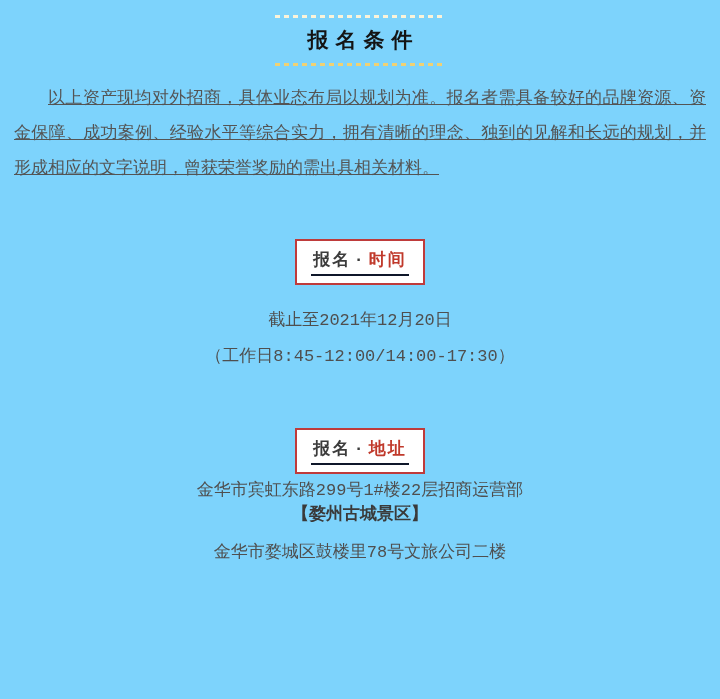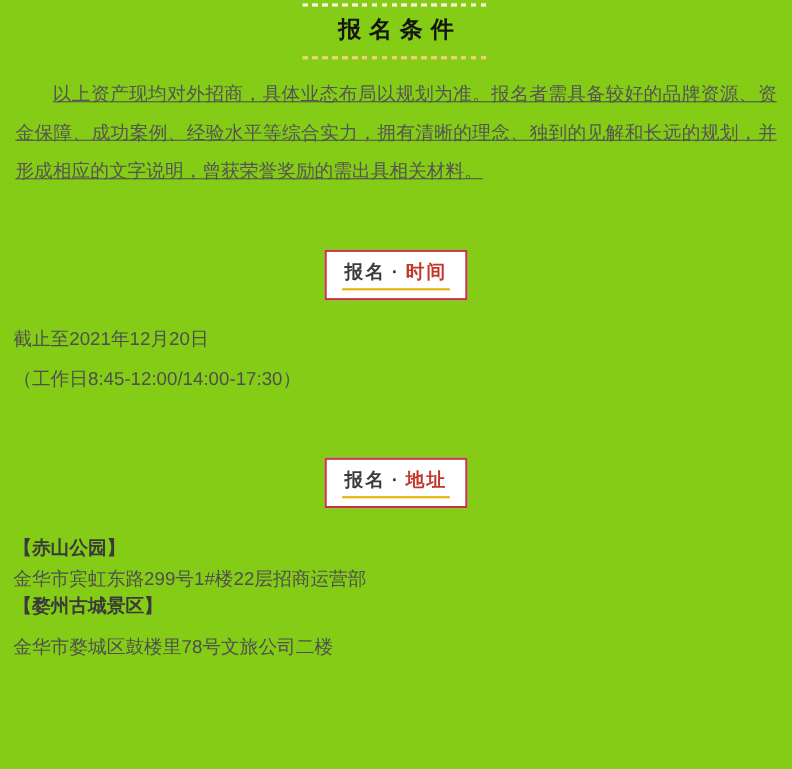--- a/index.html
+++ b/index.html
@@ -2,23 +2,23 @@
 <html><head>
 <meta charset="utf-8">
 <style>
   html, body { margin: 0; padding: 0; background: #ffffff; }
   body { font-family: "Liberation Sans", "DejaVu Sans", sans-serif; }
   .page {
     position: relative;
     width: 720px;
     height: 699px;
     margin: 0 auto;
-    background: #84cc16;
+    background: #7dd3fc;
     box-sizing: border-box;
-    padding: 0 12px;
+    padding: 12px 12px;
     overflow: hidden;
   }
   
   .sec-header { text-align: center; }
   .dash {
     height: 3px;
     width: 170px;
     margin: 0 auto;
     background-image: repeating-linear-gradient(90deg, var(--c) 0 5px, transparent 5px 9px);
   }
@@ -54,32 +54,33 @@
     padding: 9px 14px 7px 14px;
     background: #ffffff;
   }
   .badge-inner {
     display: inline-block;
     font-size: 17px;
     font-weight: 700;
     letter-spacing: 2px;
     color: #3c3c3c;
     padding: 0 2px 4px 2px;
-    border-bottom: 2px solid #eab308;
+    border-bottom: 2px solid #0f172a;
     line-height: 20px;
   }
   .badge-sep { margin: 0 5px; color: #3c3c3c; }
   .badge-red { color: #c0392b; }
   
   .center-line {
-    text-align: left;
+    text-align: center;
     font-size: 17px;
     color: #4f4f4f;
     margin: 0;
     line-height: 22px;
+    font-family: Liberation Mono, monospace;
   }
   .deadline { margin-top: 25px; }
   .hours { margin-top: 14px; }
   .venue-name { font-weight: 700; color: #3a3a3a; }
   .v1-name { margin-top: 26px; }
   .v1-addr { margin-top: 6px; }
   .v2-name { margin-top: 2px; }
   .v2-addr { margin-top: 16px; }
 </style>
 </head>
@@ -110,19 +111,18 @@
     <p class="center-line hours">（工作日8:45-12:00/14:00-17:30）</p>
 
     <div class="badge-wrap badge-addr">
       <div class="badge">
         <span class="badge-inner">
           <span>报名</span><span class="badge-sep">·</span><span class="badge-red">地址</span>
         </span>
       </div>
     </div>
 
-    <p class="center-line venue-name v1-name">【赤山公园】</p>
     <p class="center-line v1-addr">金华市宾虹东路299号1#楼22层招商运营部</p>
     <p class="center-line venue-name v2-name">【婺州古城景区】</p>
     <p class="center-line v2-addr">金华市婺城区鼓楼里78号文旅公司二楼</p>
   </section>
 
 </div>
 
 </body></html>

